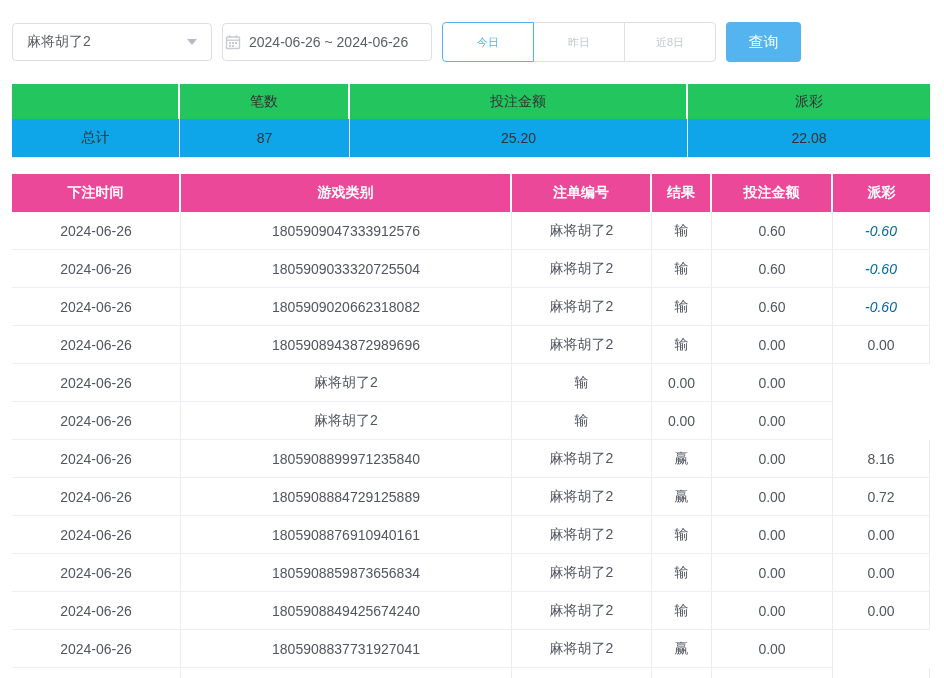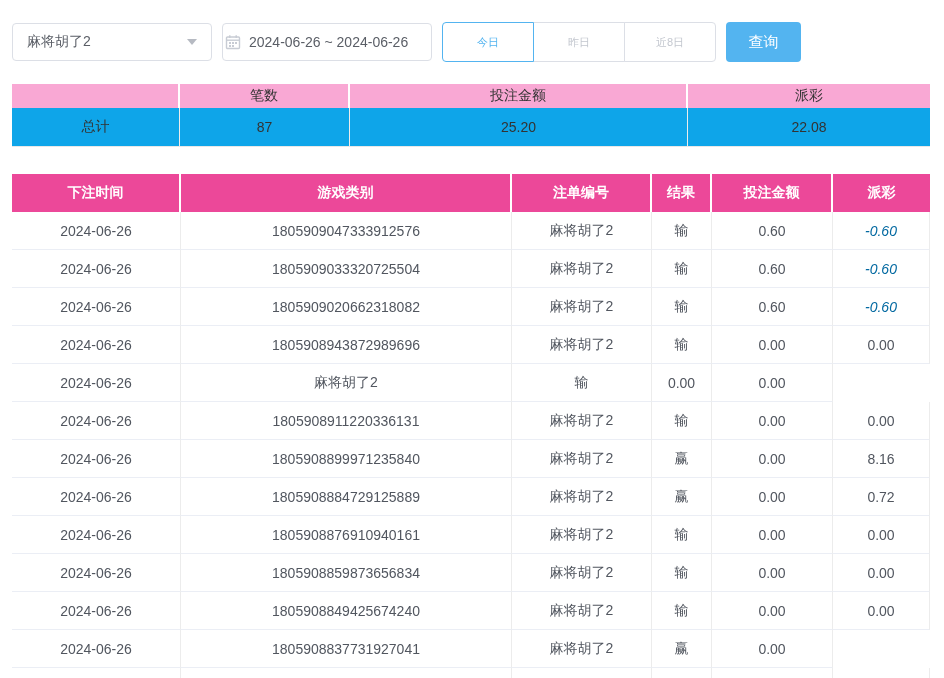--- a/index.html
+++ b/index.html
@@ -25,21 +25,21 @@
   .qbtn.first { border-radius: 4px 0 0 4px; }
   .qbtn.last { border-radius: 0 4px 4px 0; }
   .qbtn.active { border: 1px solid #53b4f0; color: #53b4f0; z-index: 2; }
   .query-btn { width: 75px; height: 40px; margin-left: 10px; background: #53b4f0; border: none;
     border-radius: 4px; color: #fff; font-size: 15px; cursor: pointer;
     display: flex; align-items: center; justify-content: center; }
 
   
   .summary { position: absolute; top: 84px; left: 12px; width: 918px; }
   .s-row { display: grid; grid-template-columns: 168px 170px 338px 1fr; }
-  .s-head .s-cell { height: 24px; background: #f9a8d4; color: #333; display: flex;
+  .s-head .s-cell { height: 35px; background: #22c55e; color: #333; display: flex;
     align-items: center; justify-content: center; border-right: 2px solid #fff; }
   .s-head .s-cell:last-child { border-right: none; }
   .s-body .s-cell { height: 39px; background: #0ea5e9; color: #333; display: flex;
     align-items: center; justify-content: center; border-right: 1px solid #ececec;
     border-bottom: 1px solid #e8e8e8; }
   .s-body .s-cell:last-child { border-right: none; }
 
   
   .bet-table { position: absolute; top: 174px; left: 12px; width: 918px; }
   .t-row { display: grid; grid-template-columns: 169px 331px 140px 60px 121px 1fr; }
@@ -145,21 +145,20 @@
     </div>
         <div class="t-row">
       <div class="t-cell">2024-06-26</div>
       <div class="t-cell">麻将胡了2</div>
       <div class="t-cell">输</div>
       <div class="t-cell">0.00</div>
       <div class="t-cell">0.00</div>
     </div>
         <div class="t-row">
       <div class="t-cell">2024-06-26</div>
-      <div class="t-cell">1805908911220336131</div>
       <div class="t-cell">麻将胡了2</div>
       <div class="t-cell">输</div>
       <div class="t-cell">0.00</div>
       <div class="t-cell">0.00</div>
     </div>
         <div class="t-row">
       <div class="t-cell">2024-06-26</div>
       <div class="t-cell">1805908899971235840</div>
       <div class="t-cell">麻将胡了2</div>
       <div class="t-cell">赢</div>

